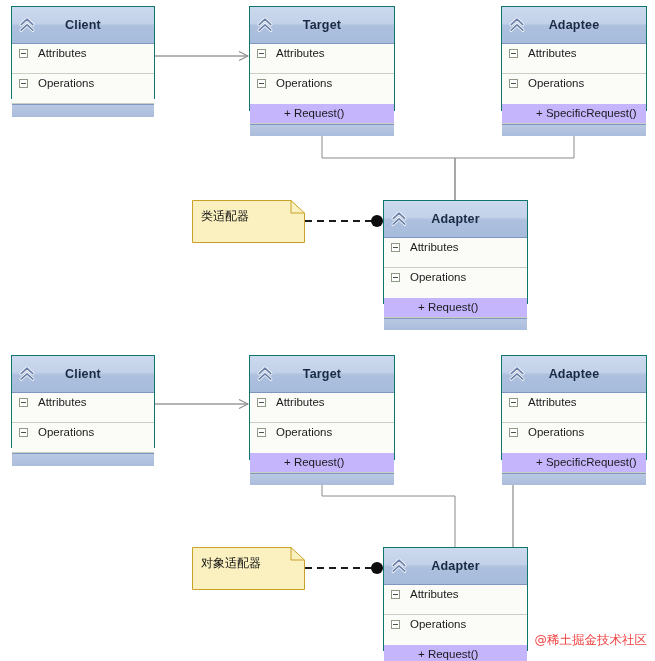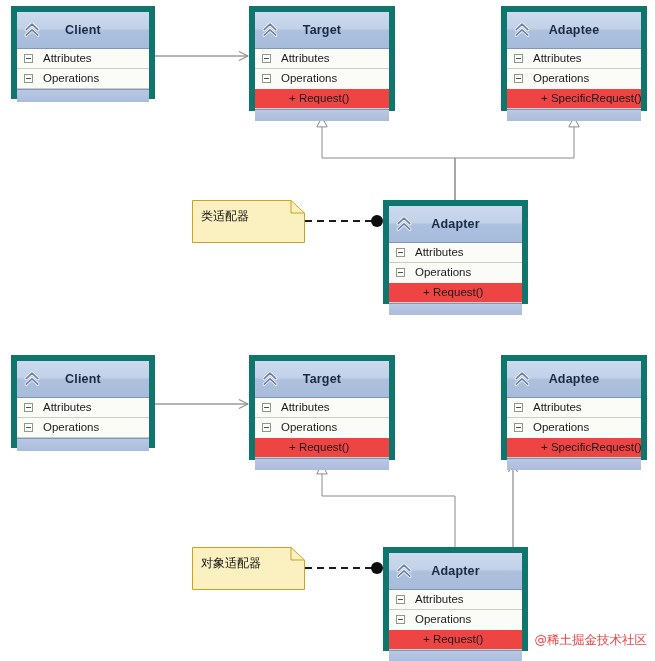--- a/index.html
+++ b/index.html
@@ -19,21 +19,21 @@
     position: absolute;
     left: 0; top: 0;
     width: 655px;
     height: 661px;
   }
 
   
   .uml-class {
     position: absolute;
     box-sizing: border-box;
-    border: 6px solid #0f766e;
+    border: 1px solid #0f766e;
     background: #f7f9f4;
     box-shadow: 0 0 0 0 rgba(0,0,0,0);
     z-index: 5;
   }
   .uml-header {
     position: relative;
     height: 37px;
     box-sizing: border-box;
     border-bottom: 1px solid #8095bf;
     background: linear-gradient(to bottom, #ccd9ee 0%, #c3d2e9 45%, #adc0de 52%, #a7bbdb 100%);
@@ -52,21 +52,21 @@
     left: 6px;
     top: 50%;
     transform: translateY(-50%);
     width: 18px;
     height: 18px;
     display: block;
   }
   .uml-row {
     position: relative;
     box-sizing: border-box;
-    height: 20px;
+    height: 30px;
     line-height: 19px;
     border-bottom: 1px solid #c9cfc2;
     background: #fbfcf8;
     padding-left: 26px;
     font-size: 11.5px;
     color: #1a1a1a;
     white-space: nowrap;
   }
   .uml-row.no-rule { border-bottom: none; }
   .uml-row .tog {
@@ -88,21 +88,21 @@
     height: 1px;
     background: #4a5446;
   }
   .uml-member {
     box-sizing: border-box;
     height: 20px;
     line-height: 19px;
     padding-left: 34px;
     font-size: 11.5px;
     color: #1a1a1a;
-    background: #ef4444;
+    background: #c4b5fd;
     white-space: nowrap;
     border-bottom: 1px solid #c9cfc2;
   }
   .uml-foot {
     box-sizing: border-box;
     background: linear-gradient(to bottom, #b9c8e3 0%, #aabddc 100%);
     border-top: 1px solid #8095bf;
   }
 
   

